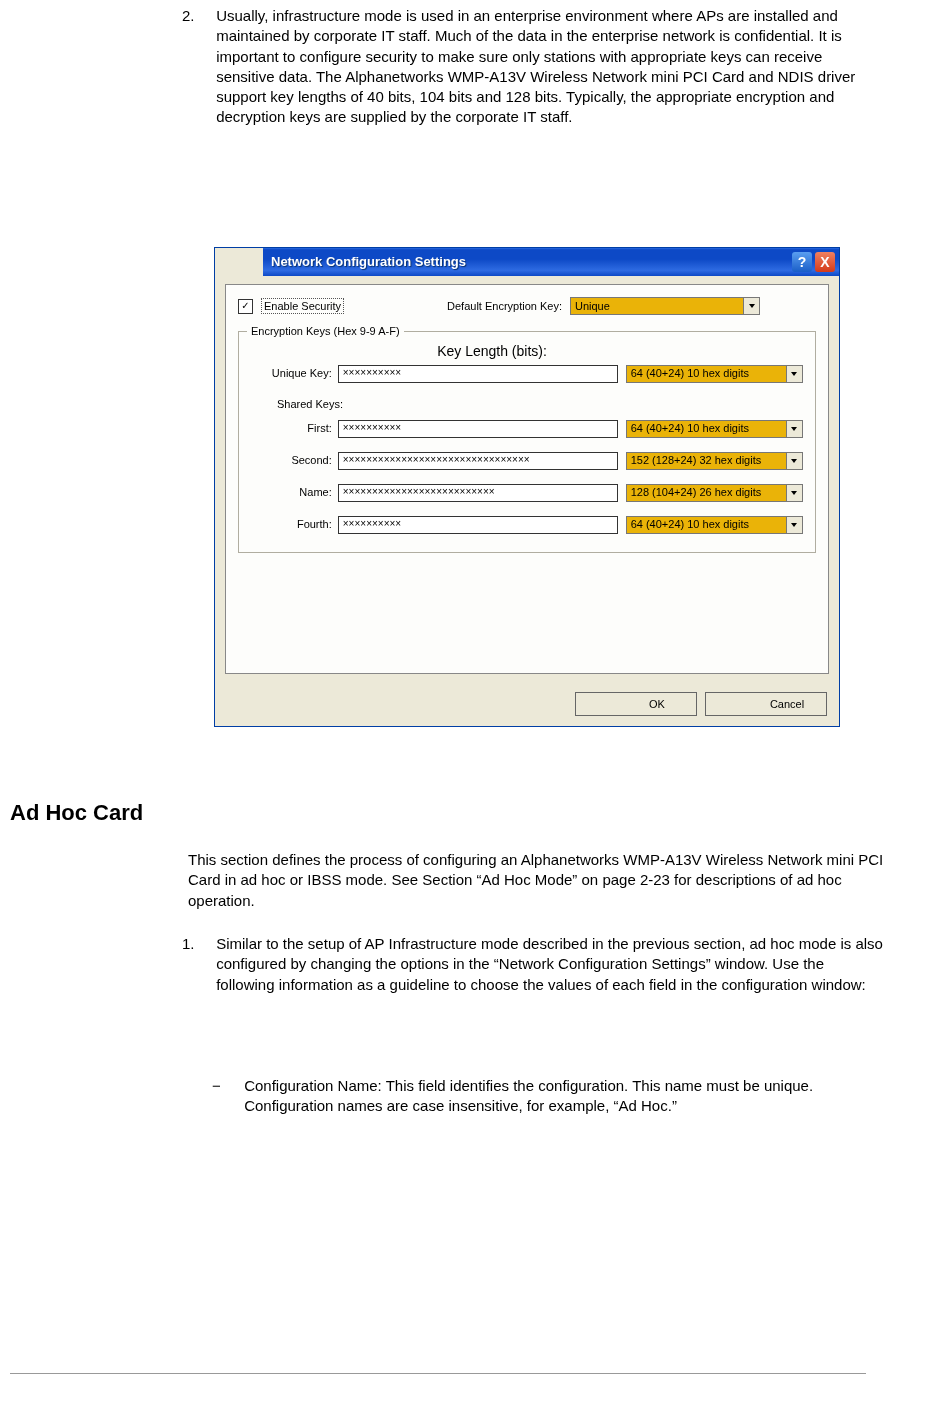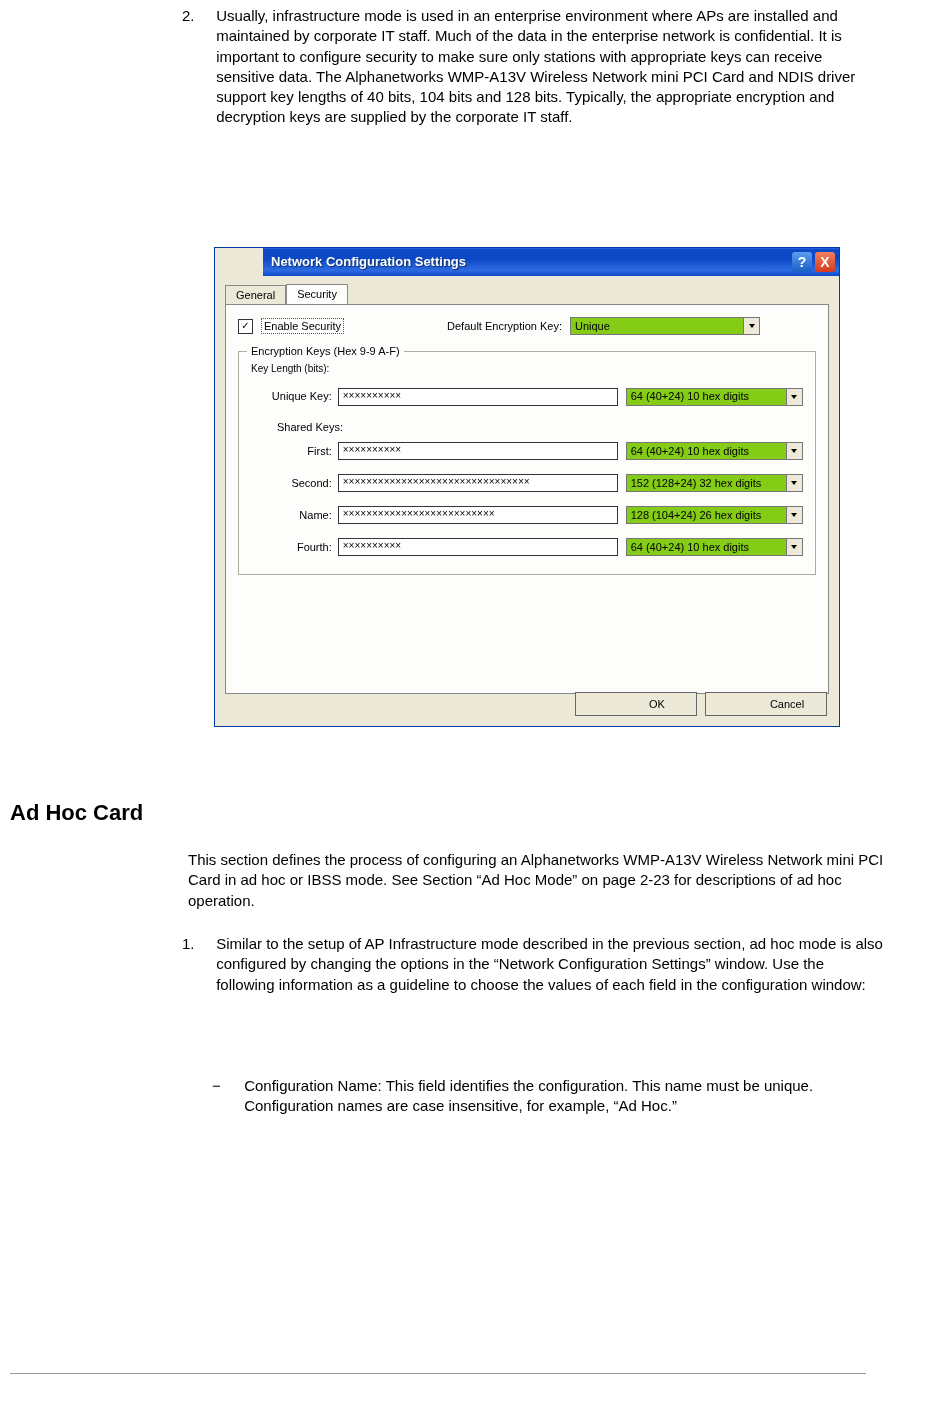--- a/index.html
+++ b/index.html
@@ -155,21 +155,21 @@
   .lbl-dotted {
     border: 1px dotted #555;
     padding: 0 2px;
   }
   .def-enc-lbl {
     margin-left: 95px;
   }
   .combo {
     display: inline-flex;
     align-items: center;
-    background: #84cc16;
+    background: #eab308;
     border: 1px solid #777;
     height: 18px;
     box-sizing: border-box;
   }
   .combo .cb-txt {
     padding: 1px 4px;
     font-size: 11px;
     flex: 1;
   }
   .combo .cb-arr {
@@ -196,23 +196,23 @@
   }
   .group-title {
     position: absolute;
     top: -8px;
     left: 8px;
     background: #fdfdfb;
     padding: 0 4px;
     font-size: 11px;
   }
   .key-len-hdr {
-    text-align: left;
-    font-size: 10px;
-    margin-bottom: 12px;
+    text-align: center;
+    font-size: 14px;
+    margin-bottom: 4px;
     margin-right: 70px;
   }
   .row-key {
     display: flex;
     align-items: center;
     margin-bottom: 14px;
   }
   .row-key .kl {
     width: 82px;
     text-align: right;
@@ -281,24 +281,20 @@
       <div class="tb-btns">
         <div class="tb-btn tb-help">
           <span>?</span>
         </div>
         <div class="tb-btn tb-close">
           <span>X</span>
         </div>
       </div>
     </div>
     <div class="client">
-      <div class="tabs">
-        <div class="tab general">General</div>
-        <div class="tab active">Security</div>
-      </div>
       <div class="panel">
         <div class="row-top">
           <span class="chk">✓</span>
           <span class="lbl-dotted">Enable Security</span>
           <span class="def-enc-lbl">Default Encryption Key:</span>
           <div class="combo" style="width:190px">
             <span class="cb-txt">Unique</span>
             <span class="cb-arr"></span>
           </div>
         </div>

